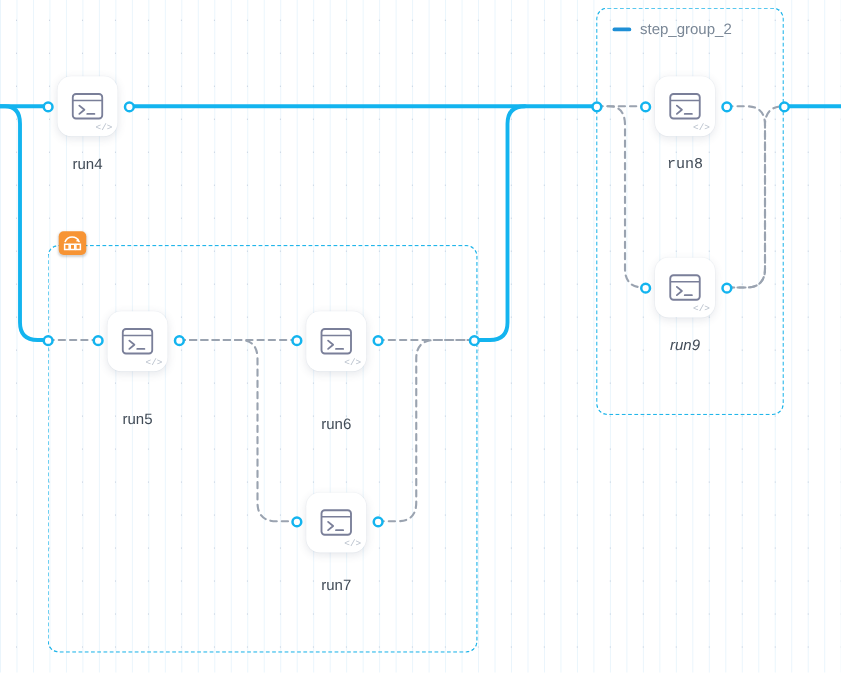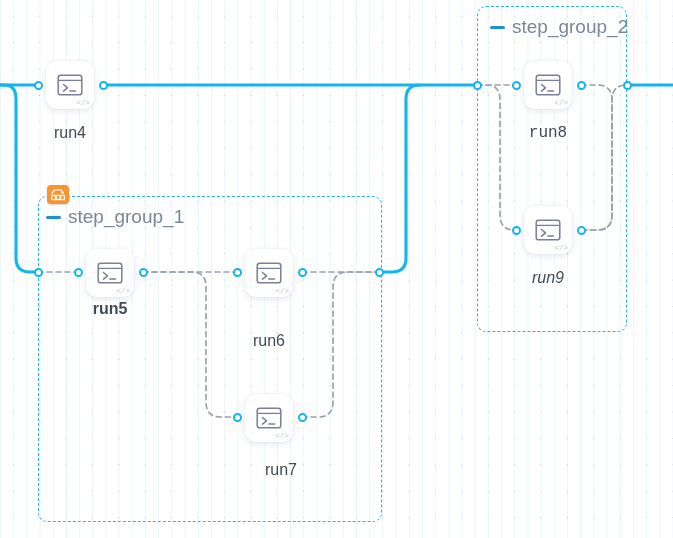--- a/index.html
+++ b/index.html
@@ -18,42 +18,42 @@
     background-position:0 0, 0 3px;
   }
   .layer{position:absolute;left:0;top:0;width:673px;height:538px;}
   .group-box{
     position:absolute;box-sizing:border-box;
     border:1.4px dashed #22b6ea;border-radius:9px;
     background:rgba(255,255,255,0.0);
   }
   .group-label{
     position:absolute;display:flex;align-items:center;gap:7px;
-    font-size:19px;color:#7a8796;white-space:nowrap;
+    font-size:12px;color:#7a8796;white-space:nowrap;
   }
   .group-dash{
     display:inline-block;width:15px;height:3px;border-radius:2px;background:#1e8fd6;
   }
   .group-badge{
     position:absolute;width:22px;height:19px;border-radius:4px;
     background:#f79434;box-shadow:0 1px 2px rgba(0,0,0,.18);
     display:flex;align-items:center;justify-content:center;
   }
   .node{
     position:absolute;width:48px;height:48px;border-radius:11px;
     background:#ffffff;box-shadow:0 2px 7px rgba(60,80,110,.13),0 0 0 0.5px rgba(120,140,170,.07);
     display:flex;align-items:center;justify-content:center;
   }
   .node .codeglyph{
     position:absolute;right:4px;bottom:2px;font-size:7.5px;color:#b9c1cc;
     font-family:"Liberation Mono","DejaVu Sans Mono",monospace;line-height:1;
   }
   .node-label{
     position:absolute;text-align:center;width:90px;
-    font-size:16px;color:#414b57;white-space:nowrap;
+    font-size:12px;color:#414b57;white-space:nowrap;
   }
   .port{
     position:absolute;width:9px;height:9px;border-radius:50%;
     background:#ffffff;border:2.2px solid #13b4ef;box-sizing:border-box;
   }
 </style>
 </head>
 <body>
 
 <div id="canvas">
@@ -96,24 +96,20 @@
   <div class="group-badge" style="left:47px;top:185px;">
     <svg width="16" height="14" viewBox="0 0 16 14">
       <path d="M2.2 5.2 A6 6 0 0 1 13.2 5.2" fill="none" stroke="#ffffff" stroke-width="1.3" stroke-linecap="round"></path>
       <path d="M12.4 2.6 L13.6 5.4 L10.8 5.0 Z" fill="#ffffff"></path>
       <rect x="1.7" y="7.4" width="3.6" height="4.2" fill="none" stroke="#ffffff" stroke-width="1.2"></rect>
       <rect x="6.2" y="7.4" width="3.6" height="4.2" fill="none" stroke="#ffffff" stroke-width="1.2"></rect>
       <rect x="10.7" y="7.4" width="3.6" height="4.2" fill="none" stroke="#ffffff" stroke-width="1.2"></rect>
     </svg>
   </div>
 
-  <div class="group-label" style="left:46px;top:206px;">
-    <span class="group-dash"></span>
-    <span>step_group_1</span>
-  </div>
 
   <div class="node" style="left:46px;top:61px;">
     <svg width="26" height="22" viewBox="0 0 26 22">
       <rect x="1.2" y="1.2" width="23.6" height="19.6" rx="2.6" fill="none" stroke="#7a7f99" stroke-width="1.5"></rect>
       <line x1="1.2" y1="6.4" x2="24.8" y2="6.4" stroke="#7a7f99" stroke-width="1.3"></line>
       <path d="M6.5 10.5 L10.5 13.8 L6.5 17.1" fill="none" stroke="#7a7f99" stroke-width="1.5" stroke-linecap="round" stroke-linejoin="round"></path>
       <line x1="12.8" y1="17.1" x2="18.5" y2="17.1" stroke="#7a7f99" stroke-width="1.5" stroke-linecap="round"></line>
     </svg>
     <span class="codeglyph">&lt;/&gt;</span>
   </div>
@@ -121,21 +117,21 @@
 
   <div class="node" style="left:86px;top:249px;">
     <svg width="26" height="22" viewBox="0 0 26 22">
       <rect x="1.2" y="1.2" width="23.6" height="19.6" rx="2.6" fill="none" stroke="#7a7f99" stroke-width="1.5"></rect>
       <line x1="1.2" y1="6.4" x2="24.8" y2="6.4" stroke="#7a7f99" stroke-width="1.3"></line>
       <path d="M6.5 10.5 L10.5 13.8 L6.5 17.1" fill="none" stroke="#7a7f99" stroke-width="1.5" stroke-linecap="round" stroke-linejoin="round"></path>
       <line x1="12.8" y1="17.1" x2="18.5" y2="17.1" stroke="#7a7f99" stroke-width="1.5" stroke-linecap="round"></line>
     </svg>
     <span class="codeglyph">&lt;/&gt;</span>
   </div>
-  <div class="node-label" style="left:65px;top:300px;font-weight:bold;">run5</div>
+  <div class="node-label" style="left:65px;top:328px;">run5</div>
 
   <div class="node" style="left:245px;top:249px;">
     <svg width="26" height="22" viewBox="0 0 26 22">
       <rect x="1.2" y="1.2" width="23.6" height="19.6" rx="2.6" fill="none" stroke="#7a7f99" stroke-width="1.5"></rect>
       <line x1="1.2" y1="6.4" x2="24.8" y2="6.4" stroke="#7a7f99" stroke-width="1.3"></line>
       <path d="M6.5 10.5 L10.5 13.8 L6.5 17.1" fill="none" stroke="#7a7f99" stroke-width="1.5" stroke-linecap="round" stroke-linejoin="round"></path>
       <line x1="12.8" y1="17.1" x2="18.5" y2="17.1" stroke="#7a7f99" stroke-width="1.5" stroke-linecap="round"></line>
     </svg>
     <span class="codeglyph">&lt;/&gt;</span>
   </div>
@@ -143,21 +139,21 @@
 
   <div class="node" style="left:245px;top:394px;">
     <svg width="26" height="22" viewBox="0 0 26 22">
       <rect x="1.2" y="1.2" width="23.6" height="19.6" rx="2.6" fill="none" stroke="#7a7f99" stroke-width="1.5"></rect>
       <line x1="1.2" y1="6.4" x2="24.8" y2="6.4" stroke="#7a7f99" stroke-width="1.3"></line>
       <path d="M6.5 10.5 L10.5 13.8 L6.5 17.1" fill="none" stroke="#7a7f99" stroke-width="1.5" stroke-linecap="round" stroke-linejoin="round"></path>
       <line x1="12.8" y1="17.1" x2="18.5" y2="17.1" stroke="#7a7f99" stroke-width="1.5" stroke-linecap="round"></line>
     </svg>
     <span class="codeglyph">&lt;/&gt;</span>
   </div>
-  <div class="node-label" style="left:236px;top:461px;">run7</div>
+  <div class="node-label" style="left:224px;top:461px;">run7</div>
 
   <div class="node" style="left:524px;top:61px;">
     <svg width="26" height="22" viewBox="0 0 26 22">
       <rect x="1.2" y="1.2" width="23.6" height="19.6" rx="2.6" fill="none" stroke="#7a7f99" stroke-width="1.5"></rect>
       <line x1="1.2" y1="6.4" x2="24.8" y2="6.4" stroke="#7a7f99" stroke-width="1.3"></line>
       <path d="M6.5 10.5 L10.5 13.8 L6.5 17.1" fill="none" stroke="#7a7f99" stroke-width="1.5" stroke-linecap="round" stroke-linejoin="round"></path>
       <line x1="12.8" y1="17.1" x2="18.5" y2="17.1" stroke="#7a7f99" stroke-width="1.5" stroke-linecap="round"></line>
     </svg>
     <span class="codeglyph">&lt;/&gt;</span>
   </div>

